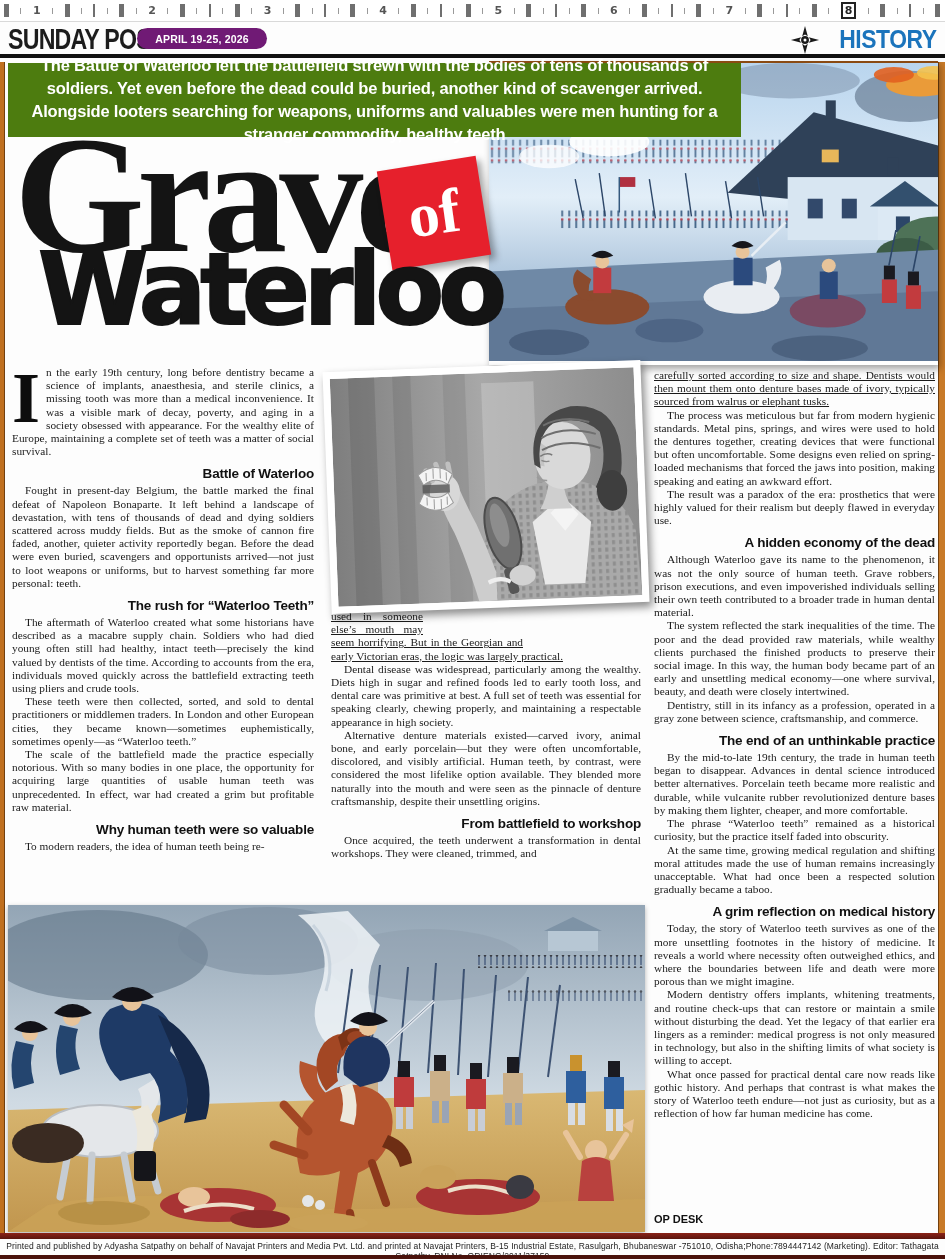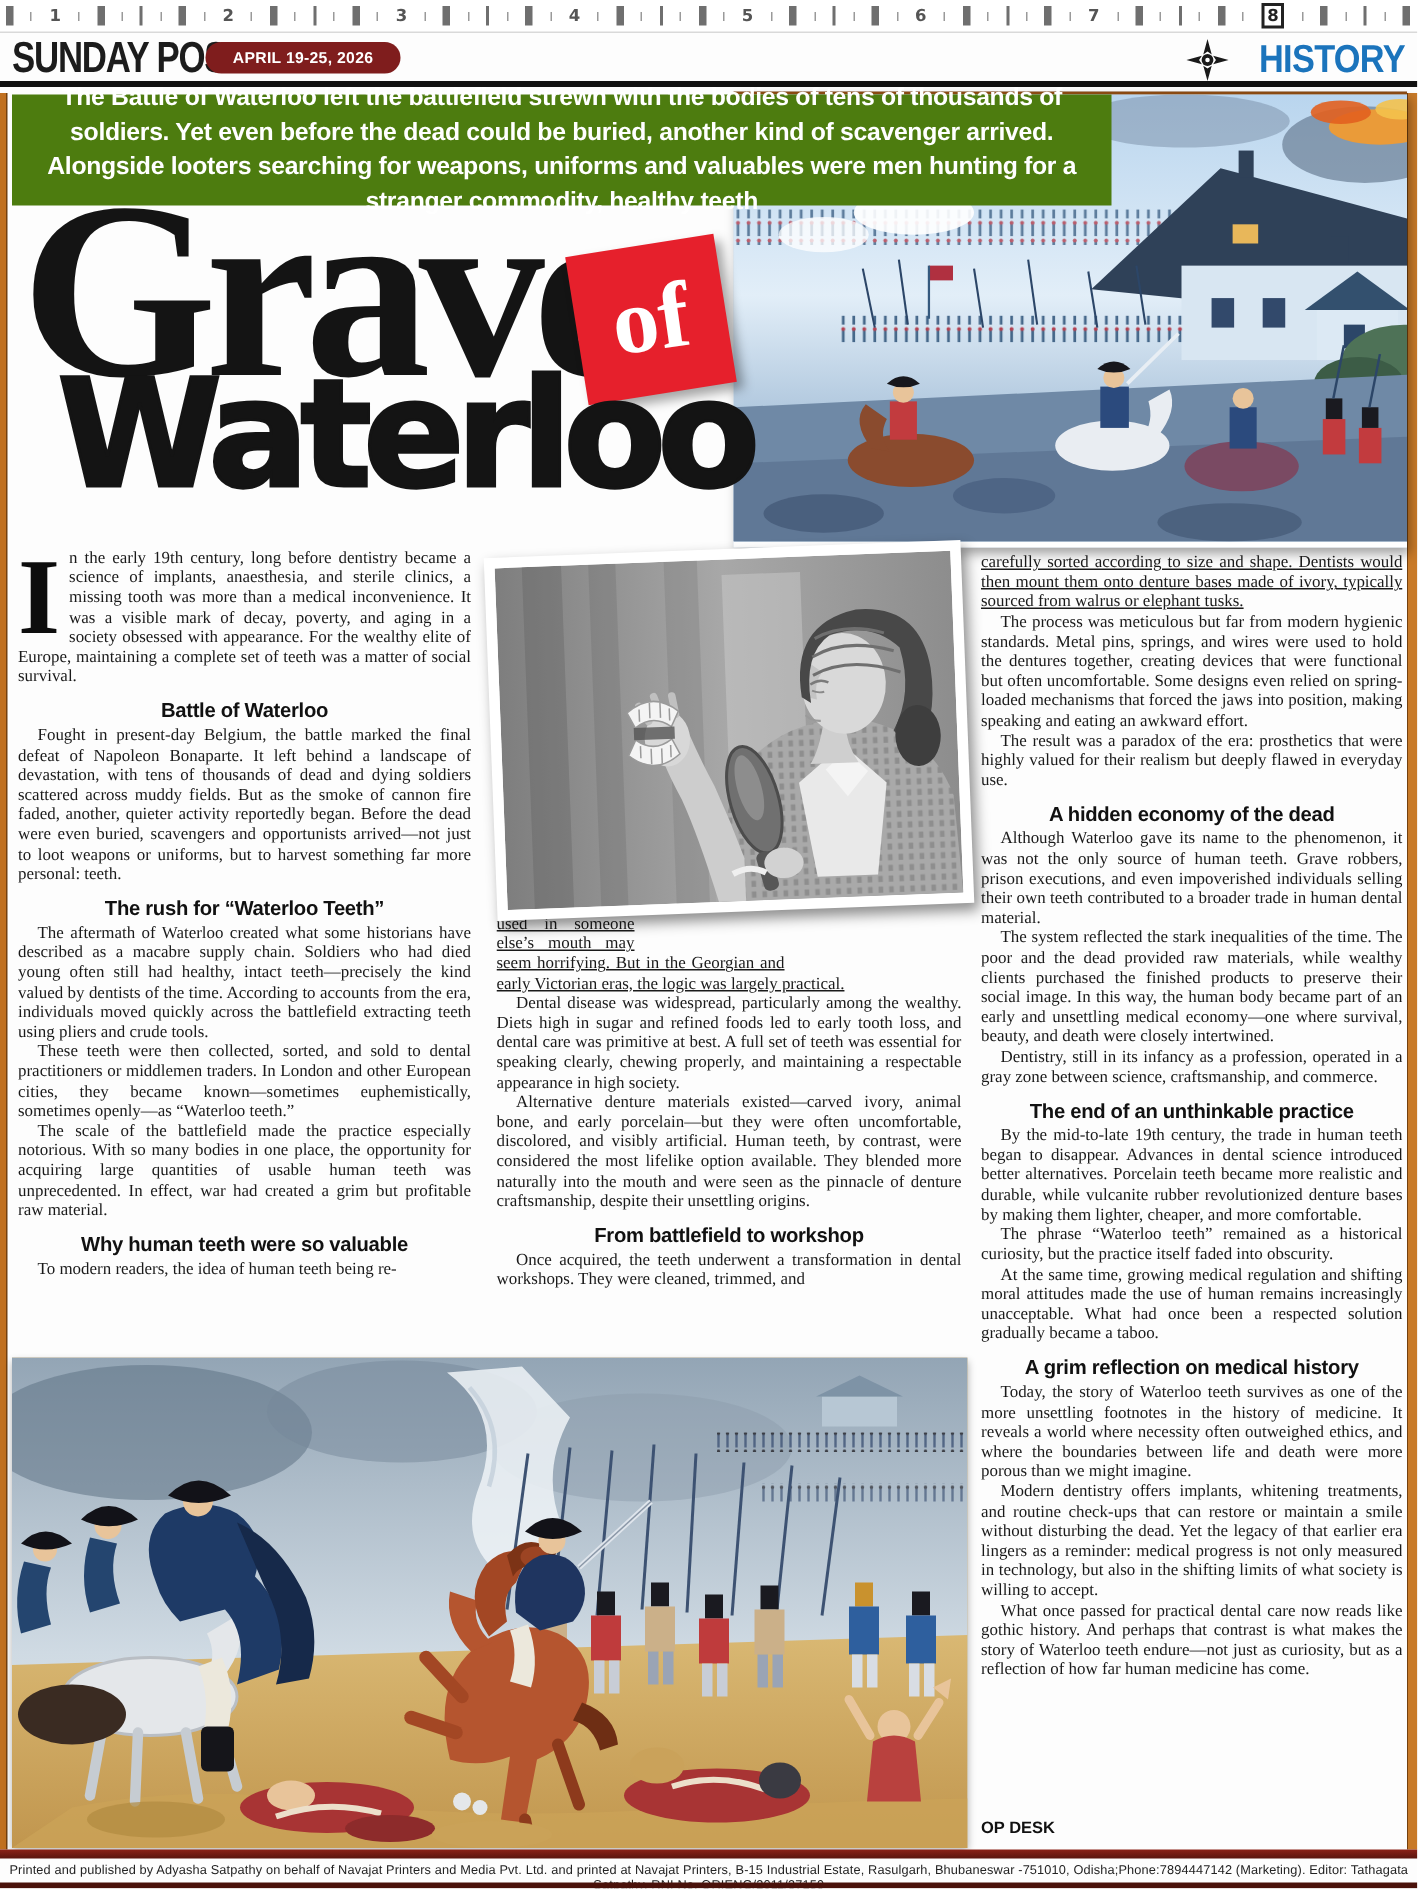--- a/index.html
+++ b/index.html
@@ -13,21 +13,21 @@
   .r-bar{width:5px;height:13px;background:#6f6f6f;}
   .r-line{width:2px;height:13px;background:#6f6f6f;}
   .r-tick{width:1px;height:6px;background:#9a9a9a;}
   .r-num{font:bold 11px "DejaVu Sans",sans-serif;color:#555;line-height:13px;}
   .r-num.boxed{border:2px solid #222;color:#222;padding:0 2px;}
 
   
   .masthead{position:absolute;left:0;top:24px;width:945px;height:30px;display:flex;align-items:center;}
   .mast-title{font:bold 29px "Liberation Sans",sans-serif;letter-spacing:-1px;color:#1c1c1c;
               transform:scaleX(.8);transform-origin:left center;margin-left:8px;white-space:nowrap;}
-  .date-pill{position:absolute;left:137px;top:4px;width:130px;height:21px;background:#7f1d1d;
+  .date-pill{position:absolute;left:137px;top:4px;width:130px;height:21px;background:#701a75;
              border-radius:11px;color:#fff;font:bold 10.5px "Liberation Sans",sans-serif;
              display:flex;align-items:center;justify-content:center;letter-spacing:.2px;}
   .mast-right{position:absolute;right:8px;top:0;display:flex;align-items:center;gap:6px;}
   .compass{width:30px;height:30px;}
   .section-name{font:bold 26px "Liberation Sans",sans-serif;color:#1b74bc;letter-spacing:-.5px;
                 transform:scaleX(.88);transform-origin:right center;}
   .header-rule{position:absolute;left:0;top:54px;width:945px;height:4px;background:#111;}
 
   
   .border-left{position:absolute;left:0;top:62px;width:5px;height:1171px;
@@ -54,21 +54,21 @@
                letter-spacing:-6px;color:#141414;-webkit-text-stroke:2px #141414;}
 
   
   .col{position:absolute;font-size:11.3px;line-height:13.2px;text-align:justify;overflow:hidden;}
   #col1{left:12px;top:366px;width:302px;height:537px;}
   #col2{left:331px;top:610px;width:310px;height:294px;}
   #col3{left:654px;top:369px;width:281px;height:858px;}
   .body-p{margin:0;text-indent:13px;}
   .body-p.no-indent{text-indent:0;text-decoration:underline;}
   .sec-h{font:bold 13.5px/15px "Liberation Sans",sans-serif;letter-spacing:-.2px;color:#111;
-         margin:8px 0 3px 0;text-align:center;}
+         margin:8px 0 3px 0;text-align:right;}
   .intro-p{text-indent:0;}
   .dropcap{float:left;font:bold 72px/58px "Liberation Serif",serif;color:#0d0d0d;
            margin:3px 6px 0 0;}
   .wedge-a{float:right;clear:right;width:218px;height:14px;}
   .wedge-b{float:right;clear:right;width:118px;height:13px;}
   .byline{position:absolute;left:654px;top:1213px;width:281px;
           font:bold 11px "Liberation Sans",sans-serif;color:#111;}
 
   
   .photo-frame{position:absolute;left:327px;top:366px;width:318px;height:242px;background:#fff;

